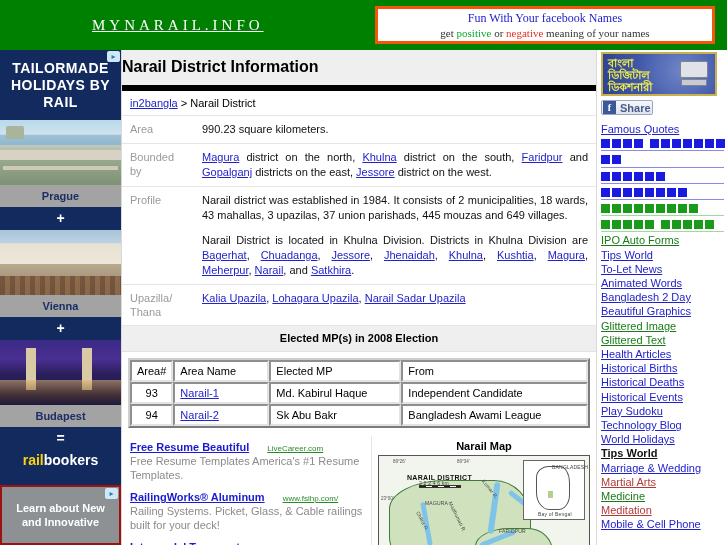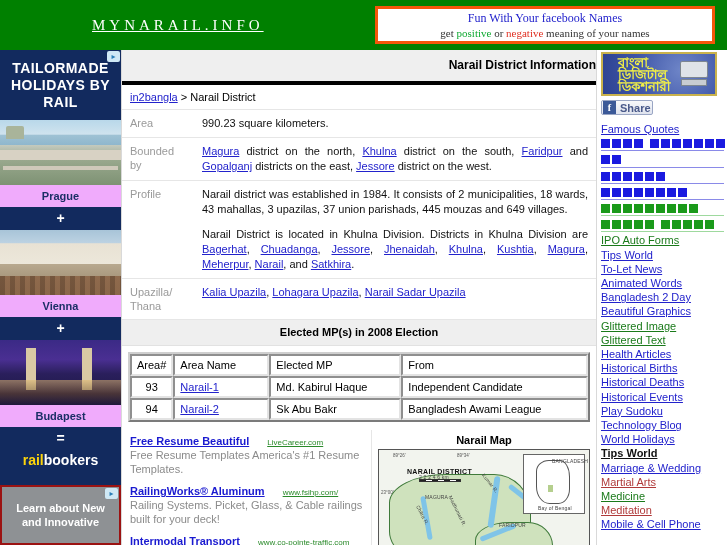--- a/index.html
+++ b/index.html
@@ -119,21 +119,21 @@
   .ph-budapest::before {
     content:""; position:absolute; left:26px; top:8px; width:10px; height:42px;
     background:#d9c9a4; box-shadow: 56px 0 0 0 #d9c9a4;
   }
   .ph-budapest::after {
     content:""; position:absolute; left:0; top:40px; width:121px; height:25px;
     background: linear-gradient(#e0b870 0%, #6a4a2a 55%, #221a38 100%);
     opacity:.55;
   }
   .rail-city {
-    background: #f0abfc;
+    background: #a3a3a3;
     color: #1b2f66;
     font-weight: bold;
     font-size: 11px;
     text-align: center;
     padding: 5px 0;
   }
   .rail-plus {
     color: #ffffff;
     font-weight: bold;
     font-size: 14px;
@@ -168,25 +168,25 @@
   
   .center-col {
     flex: 1 1 auto;
     width: 476px;
     background: #ffffff;
     border-left: 1px solid #d9d9d9;
     border-right: 1px solid #d9d9d9;
   }
   .page-title {
     background: #efefef;
-    text-align: right;
-    font-weight: bold;
-    font-size: 12px;
+    text-align: left;
+    font-weight: bold;
+    font-size: 16px;
     padding: 8px 0 9px;
-    border-bottom: 4px solid #000000;
+    border-bottom: 6px solid #000000;
   }
   .breadcrumb {
     padding: 6px 8px 6px 8px;
     font-size: 11px;
     border-bottom: 1px solid #e6e6e6;
   }
   .breadcrumb a { color: #2222cc; }
 
   table.info { width: 100%; border-collapse: collapse; }
   table.info td { vertical-align: top; padding: 6px 8px; border-bottom: 1px solid #e6e6e6; }
@@ -314,26 +314,25 @@
     padding: 2px 3px 0 4px;
   }
   .dict-banner {
     width: 116px; height: 44px;
     border: 2px solid #c9b24d;
     background: radial-gradient(circle at 70% 40%, #6f86c8 0%, #3f56a8 55%, #2d4291 100%);
     position: relative; overflow: hidden;
   }
   .dict-text {
     color: #f2ef46;
-    font-size: 13px;
+    font-size: 11px;
     line-height: 12px;
     font-weight: bold;
     padding: 3px 0 0 5px;
     width: 74px;
-    margin-left: 10px;
   }
   .dict-pc {
     position: absolute; right: 5px; top: 7px; width: 30px; height: 26px;
   }
   .dict-pc-screen {
     width: 28px; height: 17px; background: #dfe3e8; border: 1px solid #7d8690; border-radius: 2px;
   }
   .dict-pc-base {
     width: 26px; height: 7px; margin-top: 1px; margin-left: 1px;
     background: #c8ccd2; border: 1px solid #7d8690;

